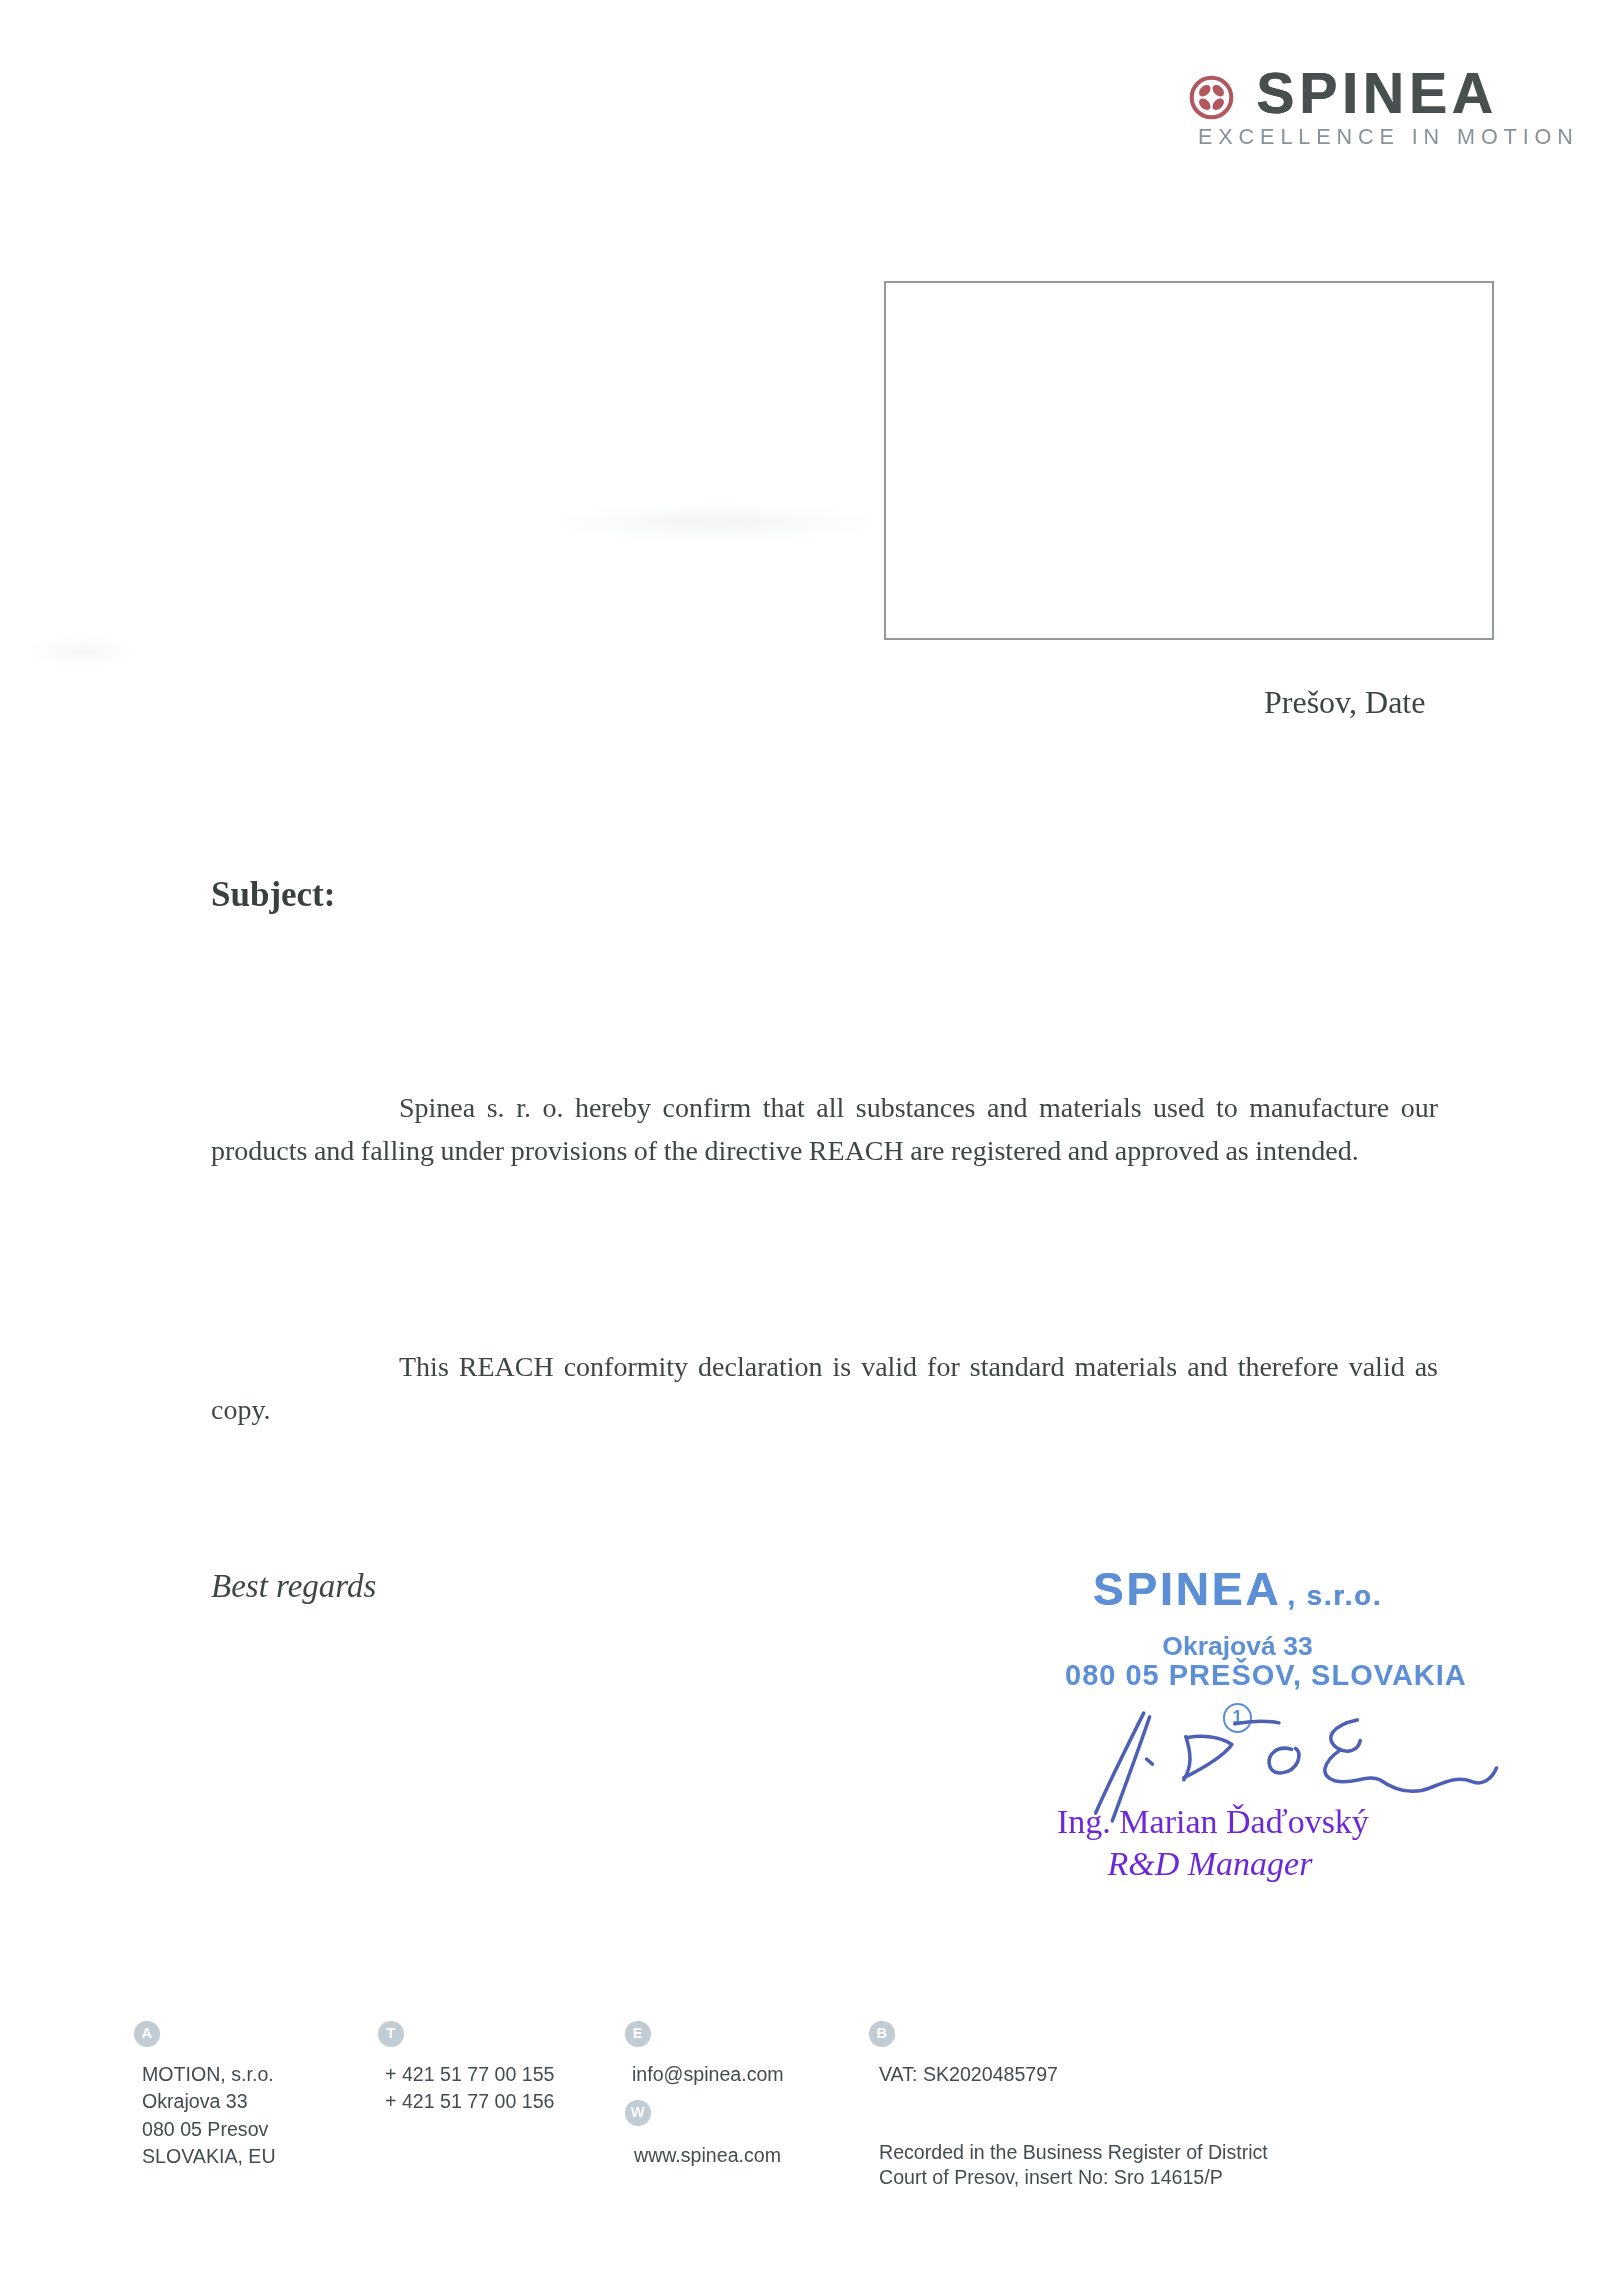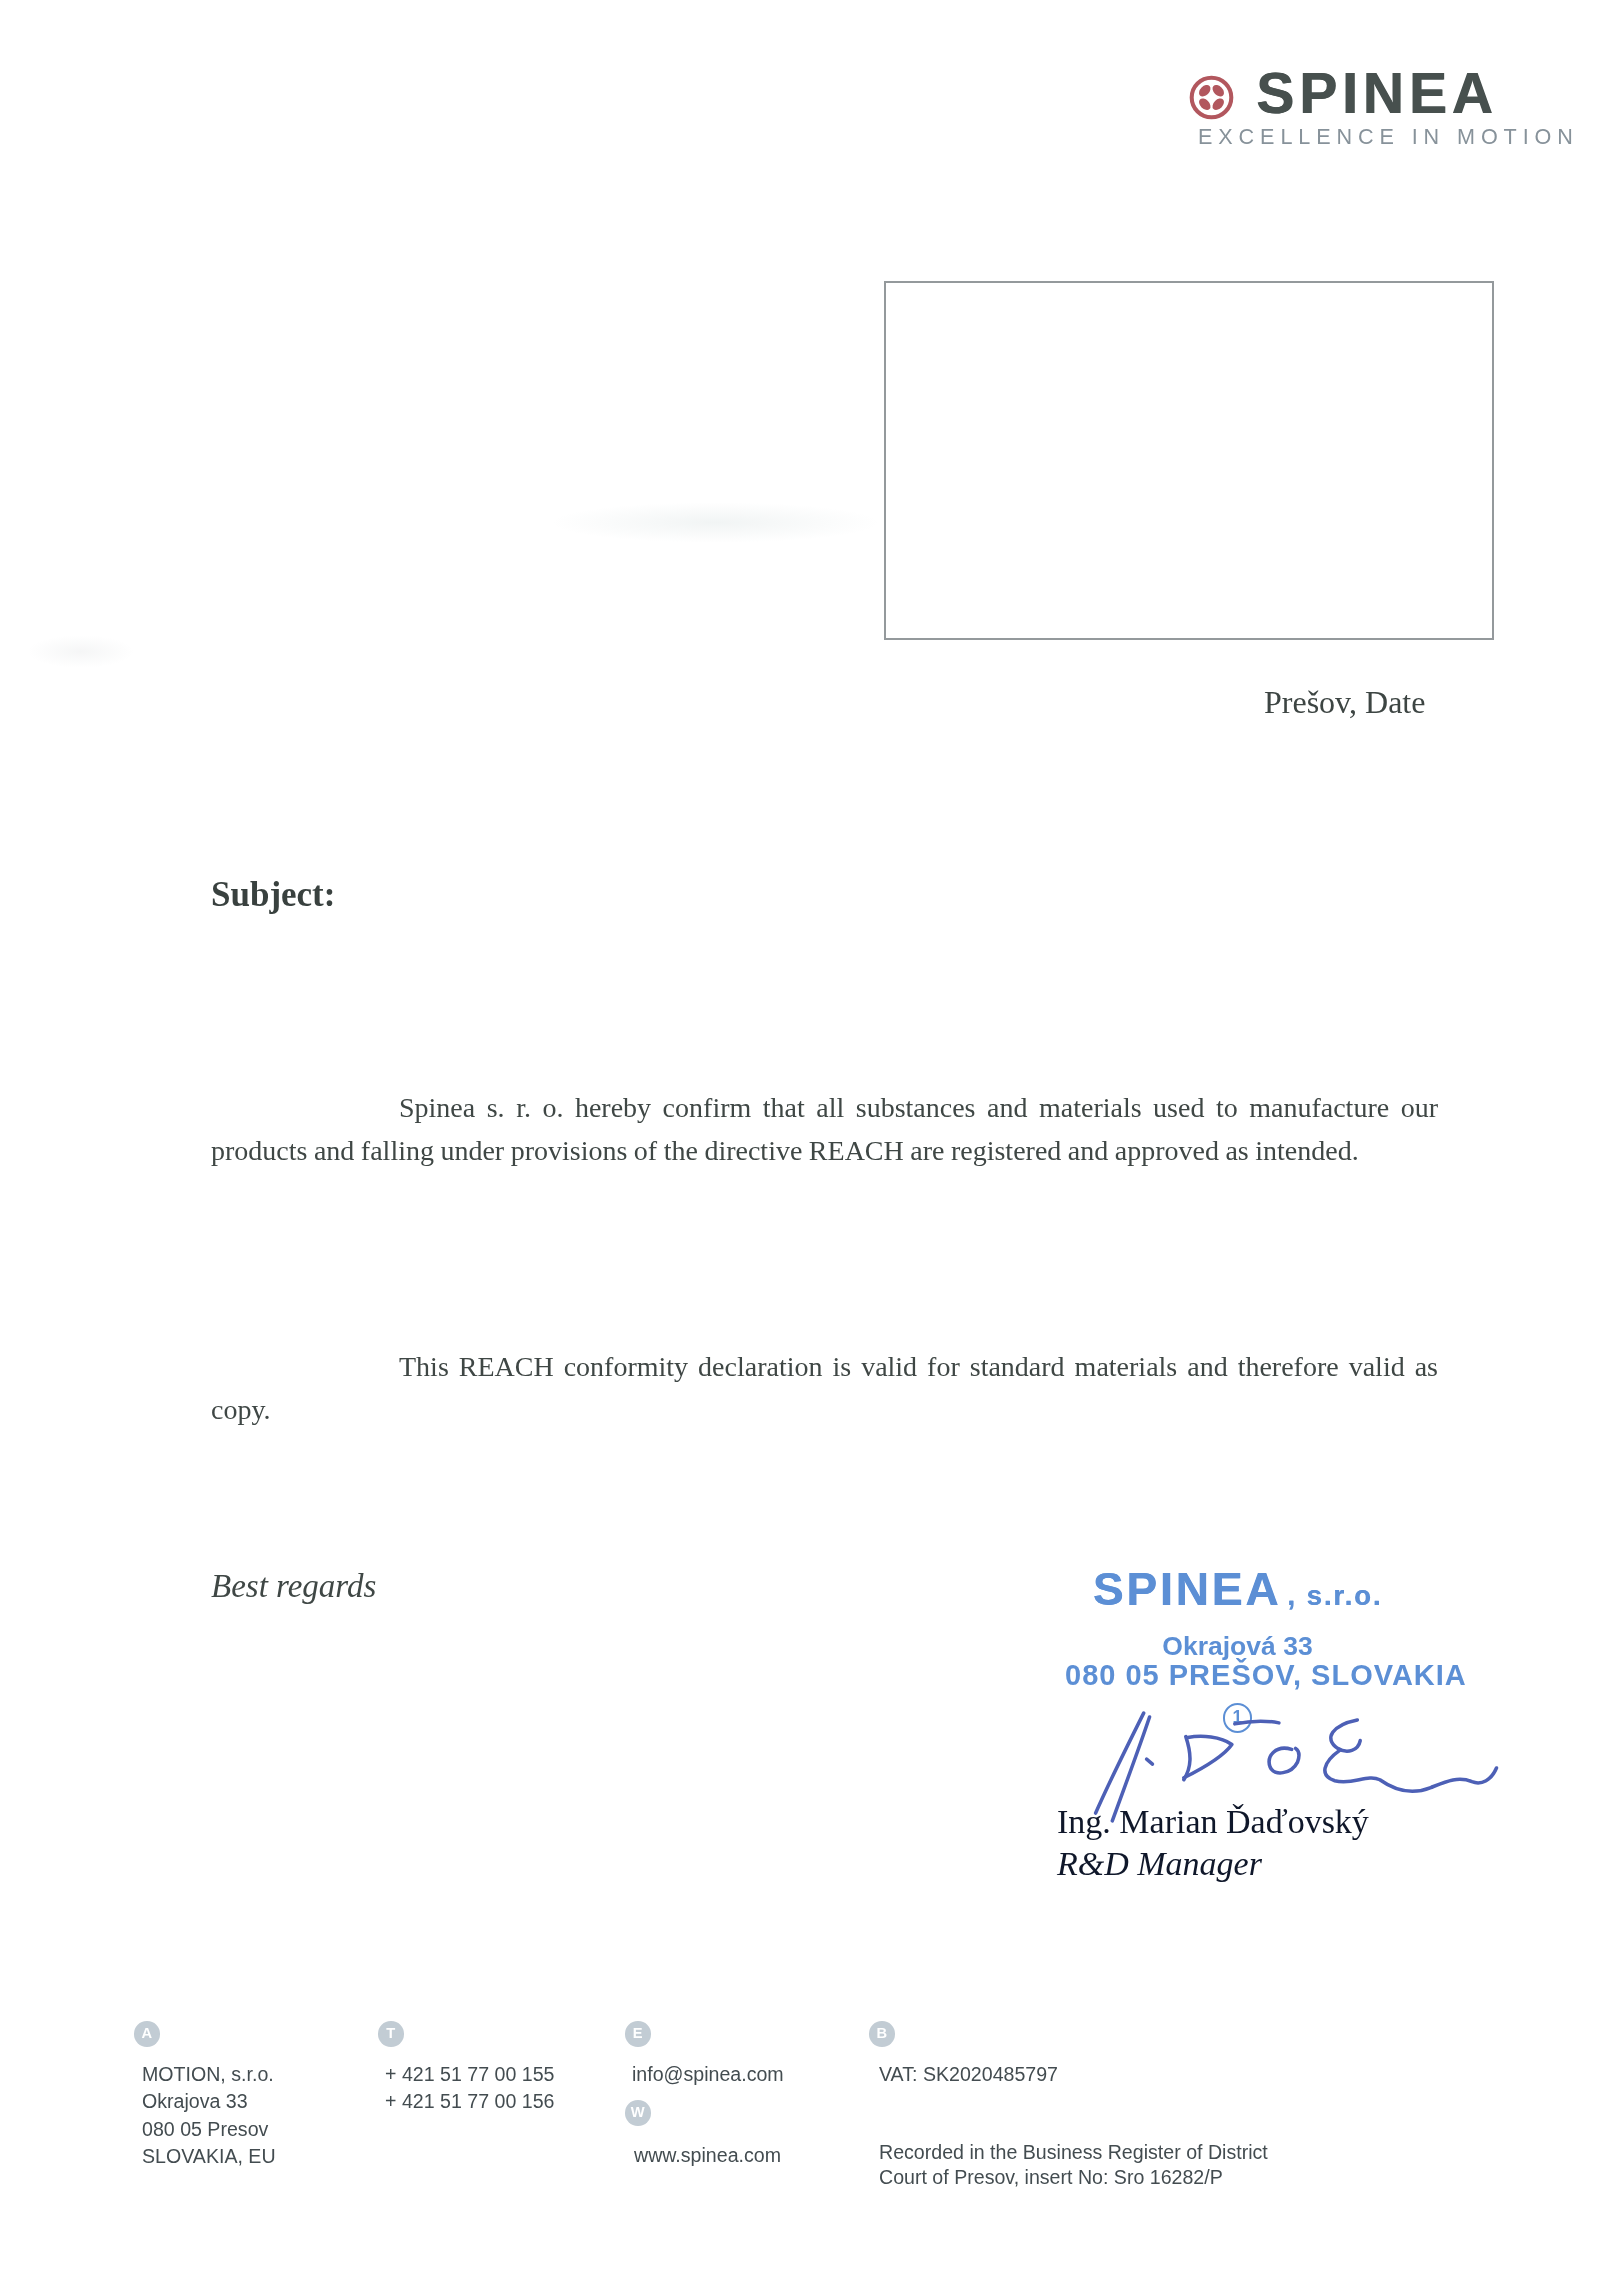--- a/index.html
+++ b/index.html
@@ -55,21 +55,21 @@
   .stamp-suffix{font-size:27.4px;letter-spacing:2px;margin-left:5.9px;}
   .stamp-line2{font-weight:bold;font-size:26.5px;line-height:27.4px;margin-top:14px;}
   .stamp-line3{font-weight:bold;font-size:29px;line-height:30px;letter-spacing:1px;white-space:nowrap;}
   .stamp-circle{
     width:25.5px;height:25.5px;margin:12.7px auto 0 auto;
     border:2.5px solid #4f86d2;border-radius:50%;
     font-size:17.6px;line-height:25.5px;font-weight:bold;text-align:center;
   }
   
   .signature-svg{position:absolute;left:1029px;top:1705px;width:490px;height:123px;overflow:visible;}
-  .sign-block{position:absolute;left:1057px;top:1800px;width:306px;text-align:left;color:#0f172a;}
+  .sign-block{position:absolute;left:1057px;top:1800px;width:306px;text-align:center;color:#6d28d9;}
   .sign-name{font-size:34px;line-height:43px;white-space:nowrap;}
   .sign-title{font-size:34px;line-height:41px;font-style:italic;}
   
   .f-icon{
     position:absolute;width:25.5px;height:25.5px;border-radius:50%;
     background:#c2ccd4;color:#ffffff;
     font-family:"Liberation Sans", sans-serif;font-weight:bold;
     font-size:14.7px;line-height:25.5px;text-align:center;
   }
   .f-text{
@@ -158,16 +158,16 @@
   </div>
 
   <div class="f-icon" style="left:625px;top:2021px;">E</div>
   <div class="f-text" style="left:632px;top:2061px;">info@spinea.com</div>
 
   <div class="f-icon" style="left:625px;top:2100px;">W</div>
   <div class="f-text" style="left:634px;top:2142px;">www.spinea.com</div>
 
   <div class="f-icon" style="left:869px;top:2021px;">B</div>
   <div class="f-text" style="left:879px;top:2061px;">VAT: SK2020485797</div>
-  <div class="f-text f-note" style="left:879px;top:2140px;">Recorded in the Business Register of District Court of Presov, insert No: Sro 16282/P</div>
+  <div class="f-text f-note" style="left:879px;top:2140px;">Recorded in the Business Register of District Court of Presov, insert No: Sro 14615/P</div>
 
 </div>
 
 
 </body></html>

